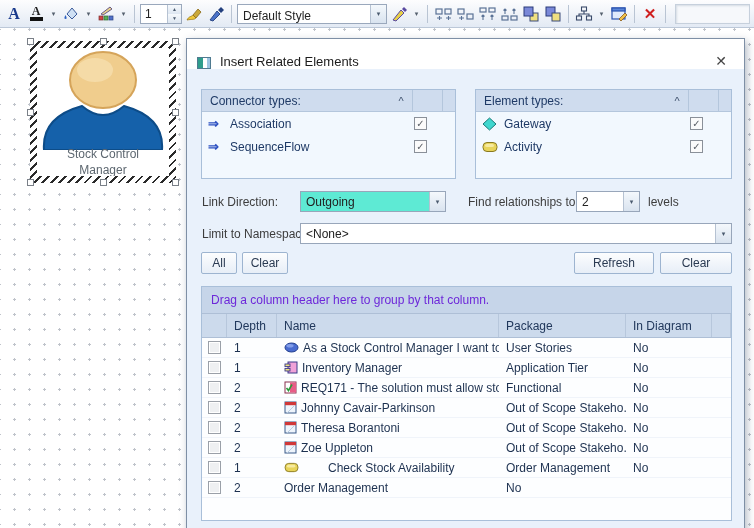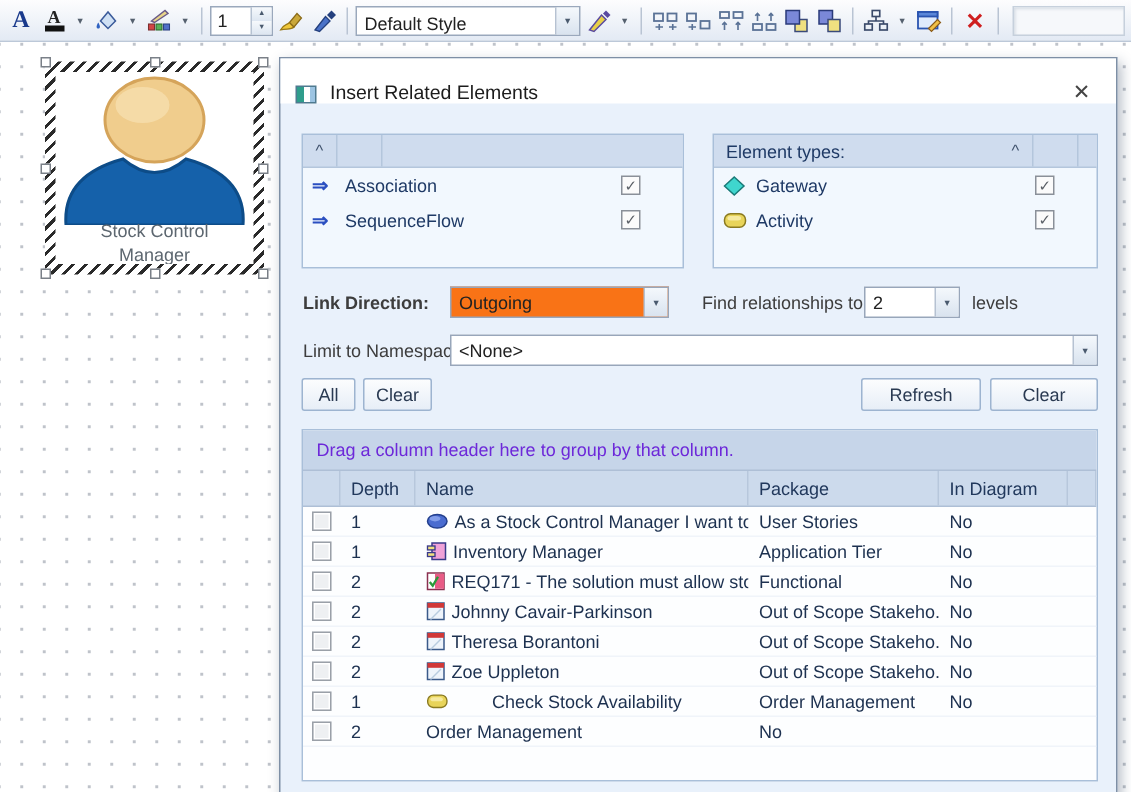--- a/index.html
+++ b/index.html
@@ -69,21 +69,21 @@
   .conn-arrow { color:#2b4fc0; font-size:13px; font-weight:bold; }
   .cb { position:absolute; width:13px; height:13px; border:1px solid #8a9099; background:#fbfbfb;
     font-size:10px; color:#5a5f66; display:flex; align-items:center; justify-content:center; }
   .cb.checked::before { content:"\2713"; }
   .panel .cb { right:28px; top:5px; }
 
   .fld-label { position:absolute; font-size:12px; color:#3d3d3d; }
   .combo { position:absolute; height:21px; background:#fff; border:1px solid #98a6ba;
     display:flex; align-items:center; }
   .combo .txt { flex:1; font-size:12px; color:#222; padding-left:5px; white-space:nowrap; overflow:hidden; }
-  .combo.gold { background:#f97316; }
+  .combo.gold { background:#5eead4; }
   .btn { position:absolute; height:22px; background:linear-gradient(#fcfdfe,#e7eef7);
     border:1px solid #9db4d0; border-radius:2px; font-size:12px; color:#2a3a52;
     display:flex; align-items:center; justify-content:center; }
 
   
   #grid { position:absolute; left:14px; top:247px; width:531px; height:235px;
     border:1px solid #a9bfd9; background:#fdfeff; overflow:hidden; }
   #grid-hint { height:27px; background:#c6d5e9; border-bottom:1px solid #aebfd6;
     font-size:12px; color:#6d28d9; display:flex; align-items:center; padding-left:9px; }
   .grow { display:grid; grid-template-columns:25px 50px 222px 127px 86px 1fr; }
@@ -251,20 +251,21 @@
 
     <div id="dialog">
       <div id="dlg-title">
         <div id="dlg-title-icon"></div>
         <div id="dlg-title-text">Insert Related Elements</div>
         <div id="dlg-close">✕</div>
       </div>
 
       <div class="panel" style="left:14px;top:50px;width:255px;height:90px;">
         <div class="panel-hd">
+          <span class="lbl">Connector types:</span>
           <span class="chev">^</span>
           <span class="ph-cell" style="width:30px;"></span>
           <span class="ph-cell" style="width:13px;"></span>
         </div>
         <div class="panel-row">
           <span class="row-ic">
               <span class="conn-arrow">⇒</span>
             </span>
           <span>Association</span>
           <span class="cb checked"></span>
@@ -299,21 +300,21 @@
             <svg width="17" height="12" viewBox="0 0 17 12">
               <rect x="1" y="1.5" width="14" height="9" rx="4" fill="#e8d45a" stroke="#8a7a20" stroke-width="1"></rect>
               <rect x="3" y="3" width="9" height="3" rx="2" fill="#f6eaa0"></rect>
             </svg>
           </span>
           <span>Activity</span>
           <span class="cb checked"></span>
         </div>
       </div>
 
-      <div class="fld-label" style="left:15px;top:156px;font-weight:bold;">Link Direction:</div>
+      <div class="fld-label" style="left:15px;top:156px;">Link Direction:</div>
       <div class="combo gold" style="left:113px;top:152px;width:146px;">
         <div class="txt">Outgoing</div>
         <div class="combo-btn">▾</div>
       </div>
       <div class="fld-label" style="left:281px;top:156px;">Find relationships to:</div>
       <div class="combo" style="left:389px;top:152px;width:64px;">
         <div class="txt">2</div>
         <div class="combo-btn">▾</div>
       </div>
       <div class="fld-label" style="left:461px;top:156px;">levels</div>

